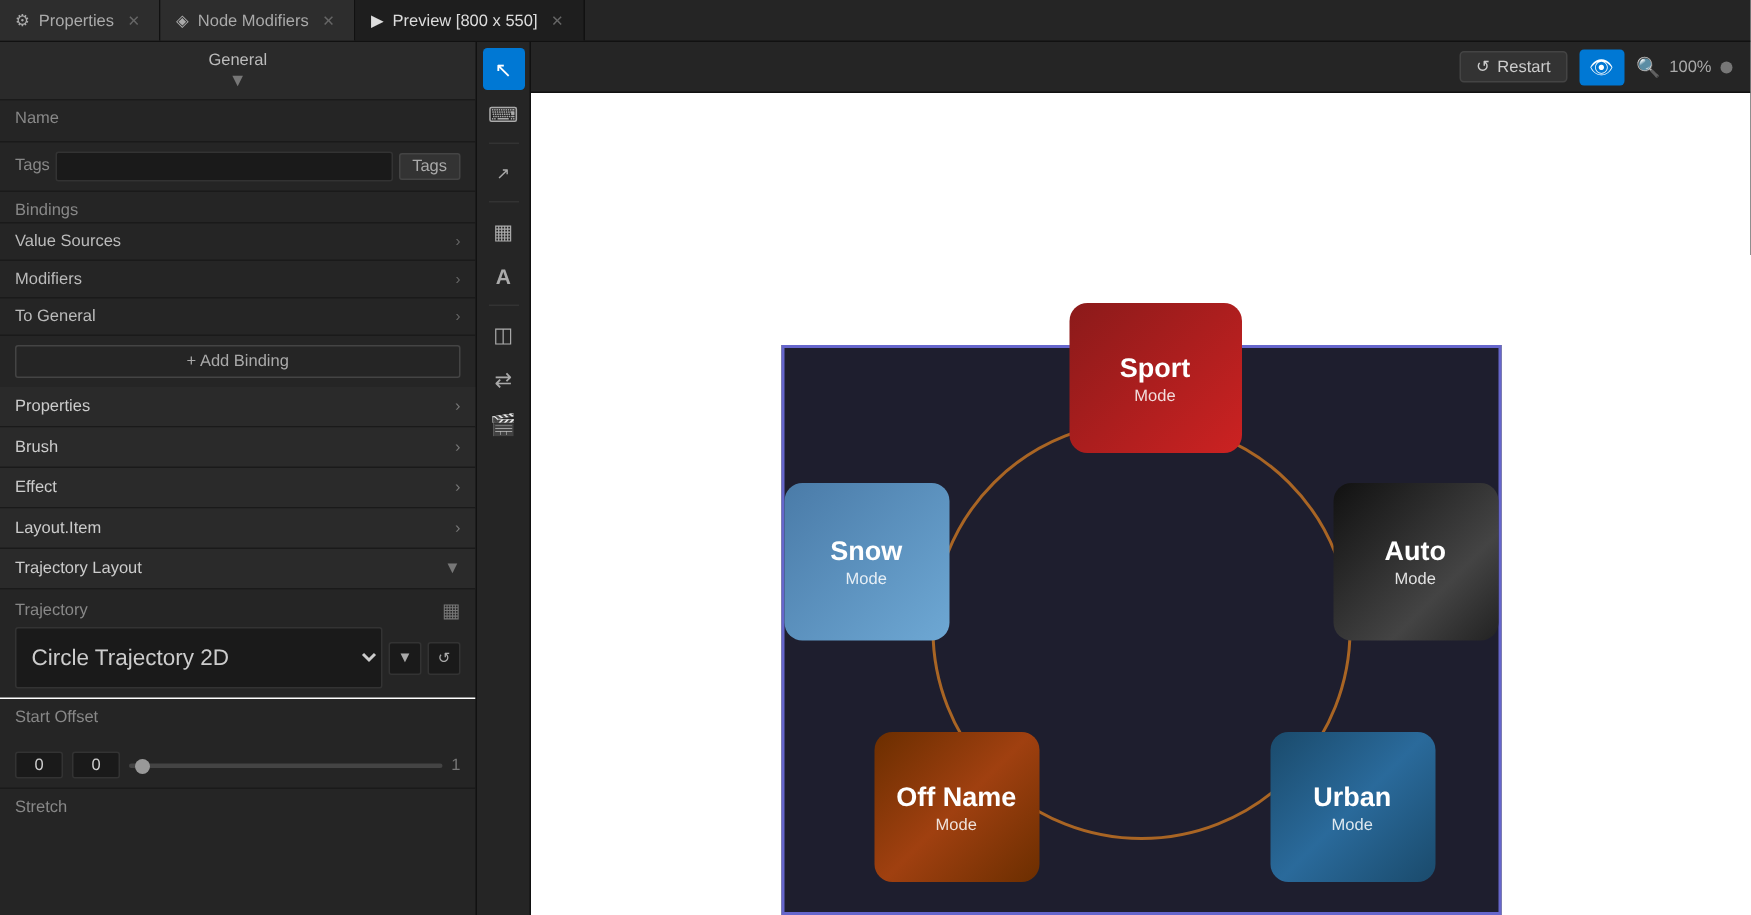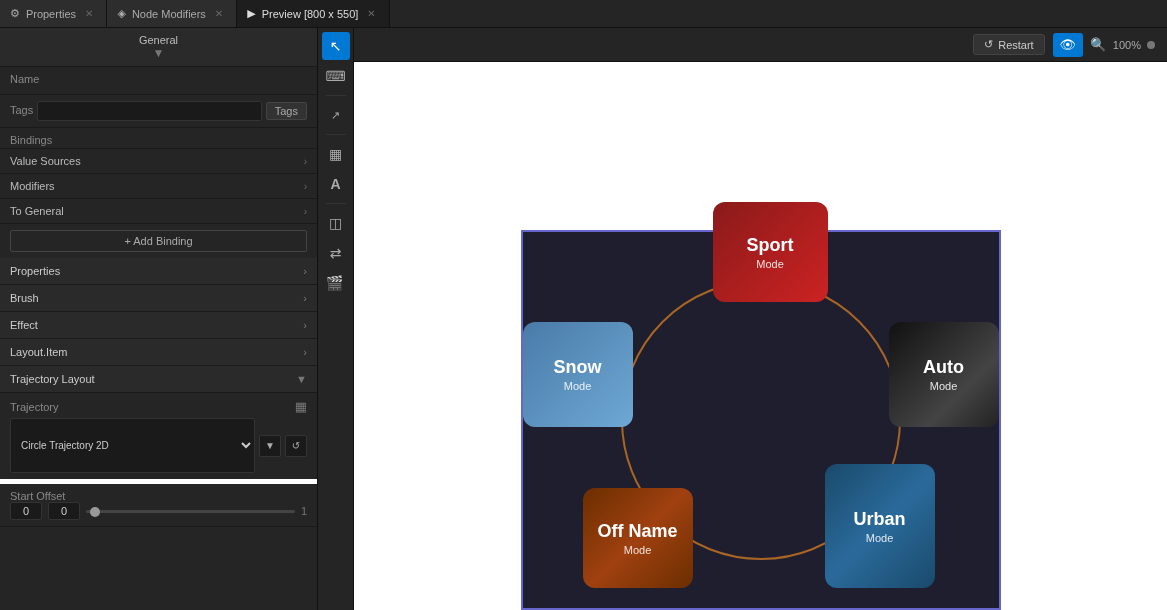--- a/index.html
+++ b/index.html
@@ -163,62 +163,62 @@
       padding: 7px 10px;
       border-bottom: 1px solid #1a1a1a;
       cursor: pointer;
       background: #2a2a2a;
     }
     .collapsible-row .label { color: #ccc; font-size: 11px; font-weight: 500; }
     .collapsible-row .chevron { color: #777; font-size: 11px; }
 
     .trajectory-section {
       padding: 6px 10px;
-      border-bottom: 5px solid #ffffff;
+      border-bottom: 1px solid #ffffff;
     }
     .trajectory-label {
       display: flex;
       align-items: center;
       justify-content: space-between;
       margin-bottom: 4px;
     }
     .trajectory-label span { color: #888; font-size: 11px; }
     .trajectory-select-row {
       display: flex;
       align-items: center;
       gap: 4px;
     }
     .trajectory-select {
       flex: 1;
       background: #1a1a1a;
       border: 1px solid #333;
       color: #ccc;
-      padding: 20px 6px;
-      font-size: 10px;
+      padding: 10px 6px;
+      font-size: 15px;
       border-radius: 2px;
     }
     .traj-icon-btn {
       background: #1a1a1a;
       border: 1px solid #333;
       color: #aaa;
       width: 22px;
       height: 22px;
       display: flex;
       align-items: center;
       justify-content: center;
       border-radius: 2px;
       cursor: pointer;
       font-size: 10px;
     }
 
     .offset-section {
       padding: 6px 10px;
       border-bottom: 1px solid #1a1a1a;
     }
-    .offset-label { color: #888; font-size: 11px; margin-bottom: 0; }
+    .offset-label { color: #888; font-size: 11px; margin-bottom: 17px; }
     .offset-row {
       display: flex;
       align-items: center;
       gap: 6px;
     }
     .offset-num {
       background: #1a1a1a;
       border: 1px solid #333;
       color: #ccc;
       padding: 2px 4px;
@@ -429,24 +429,24 @@
       bottom: 20px;
       left: 60px;
       background: linear-gradient(135deg, #6b2e00, #a04010, #6b2e00);
       width: 110px;
       height: 100px;
     }
 
     
     .card-urban {
       bottom: 20px;
-      right: 64px;
+      right: 42px;
       background: linear-gradient(135deg, #1a4a6b, #2a6a9b, #1a4a6b);
       width: 110px;
-      height: 124px;
+      height: 100px;
     }
 
     
     .trajectory-circle {
       position: absolute;
       top: 50%;
       left: 50%;
       transform: translate(-50%, -50%);
       width: 280px;
       height: 280px;
@@ -555,20 +555,21 @@
         <input class="offset-num" type="text" value="0" style="">
         <div class="slider-container">
           <div class="slider-track">
             <div class="slider-thumb"></div>
           </div>
         </div>
         <span class="offset-max">1</span>
       </div>
     </div>
 
+    <div class="stretch-label">Stretch</div>
 
   </div>
 
   <div class="canvas-area">
 
     <div class="toolbar-vert">
       <button class="tool-btn active">↖</button>
       <button class="tool-btn">⌨</button>
       <div class="tool-separator"></div>
       <button class="tool-btn" style="font-size:11px;">↗</button>

